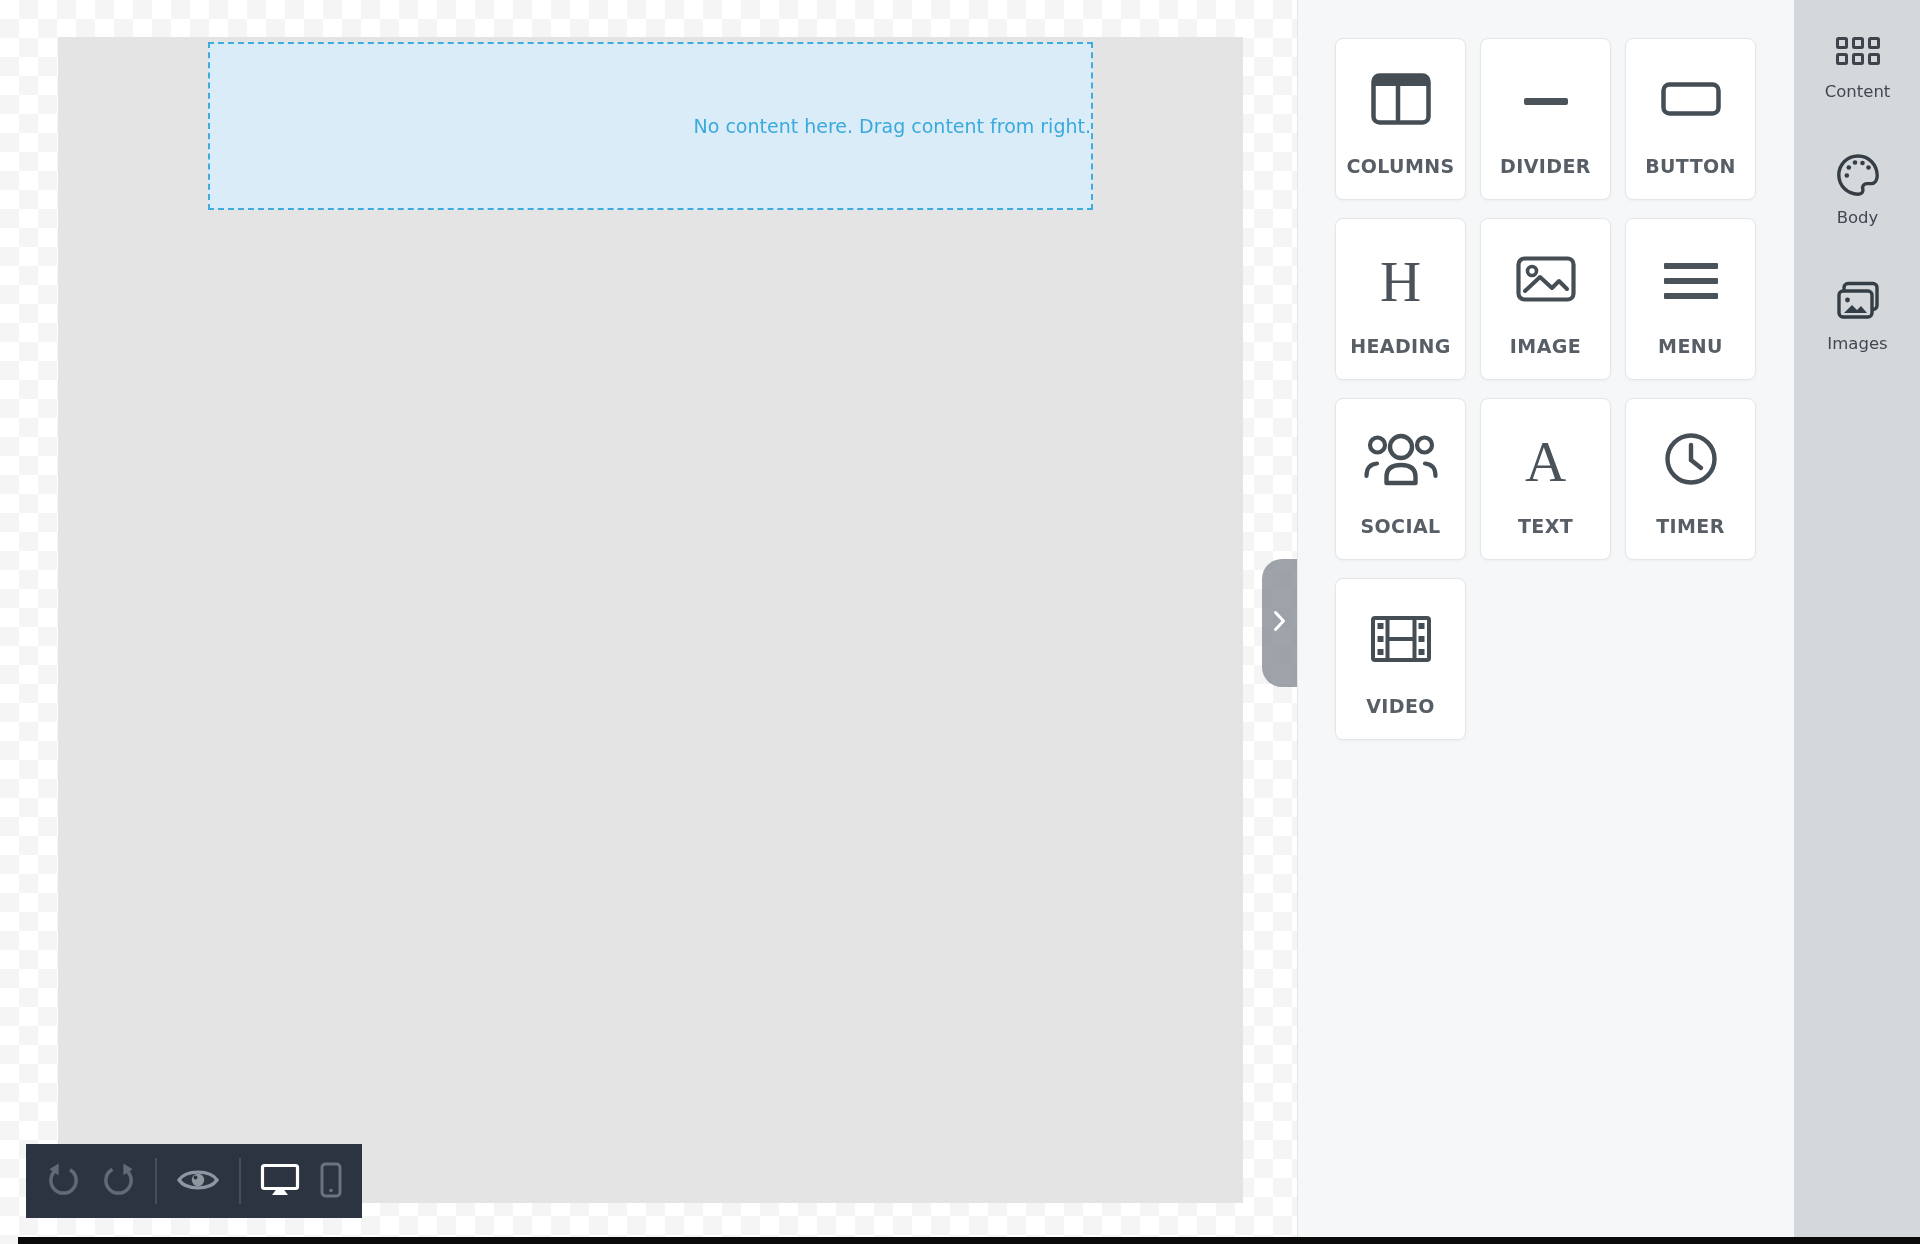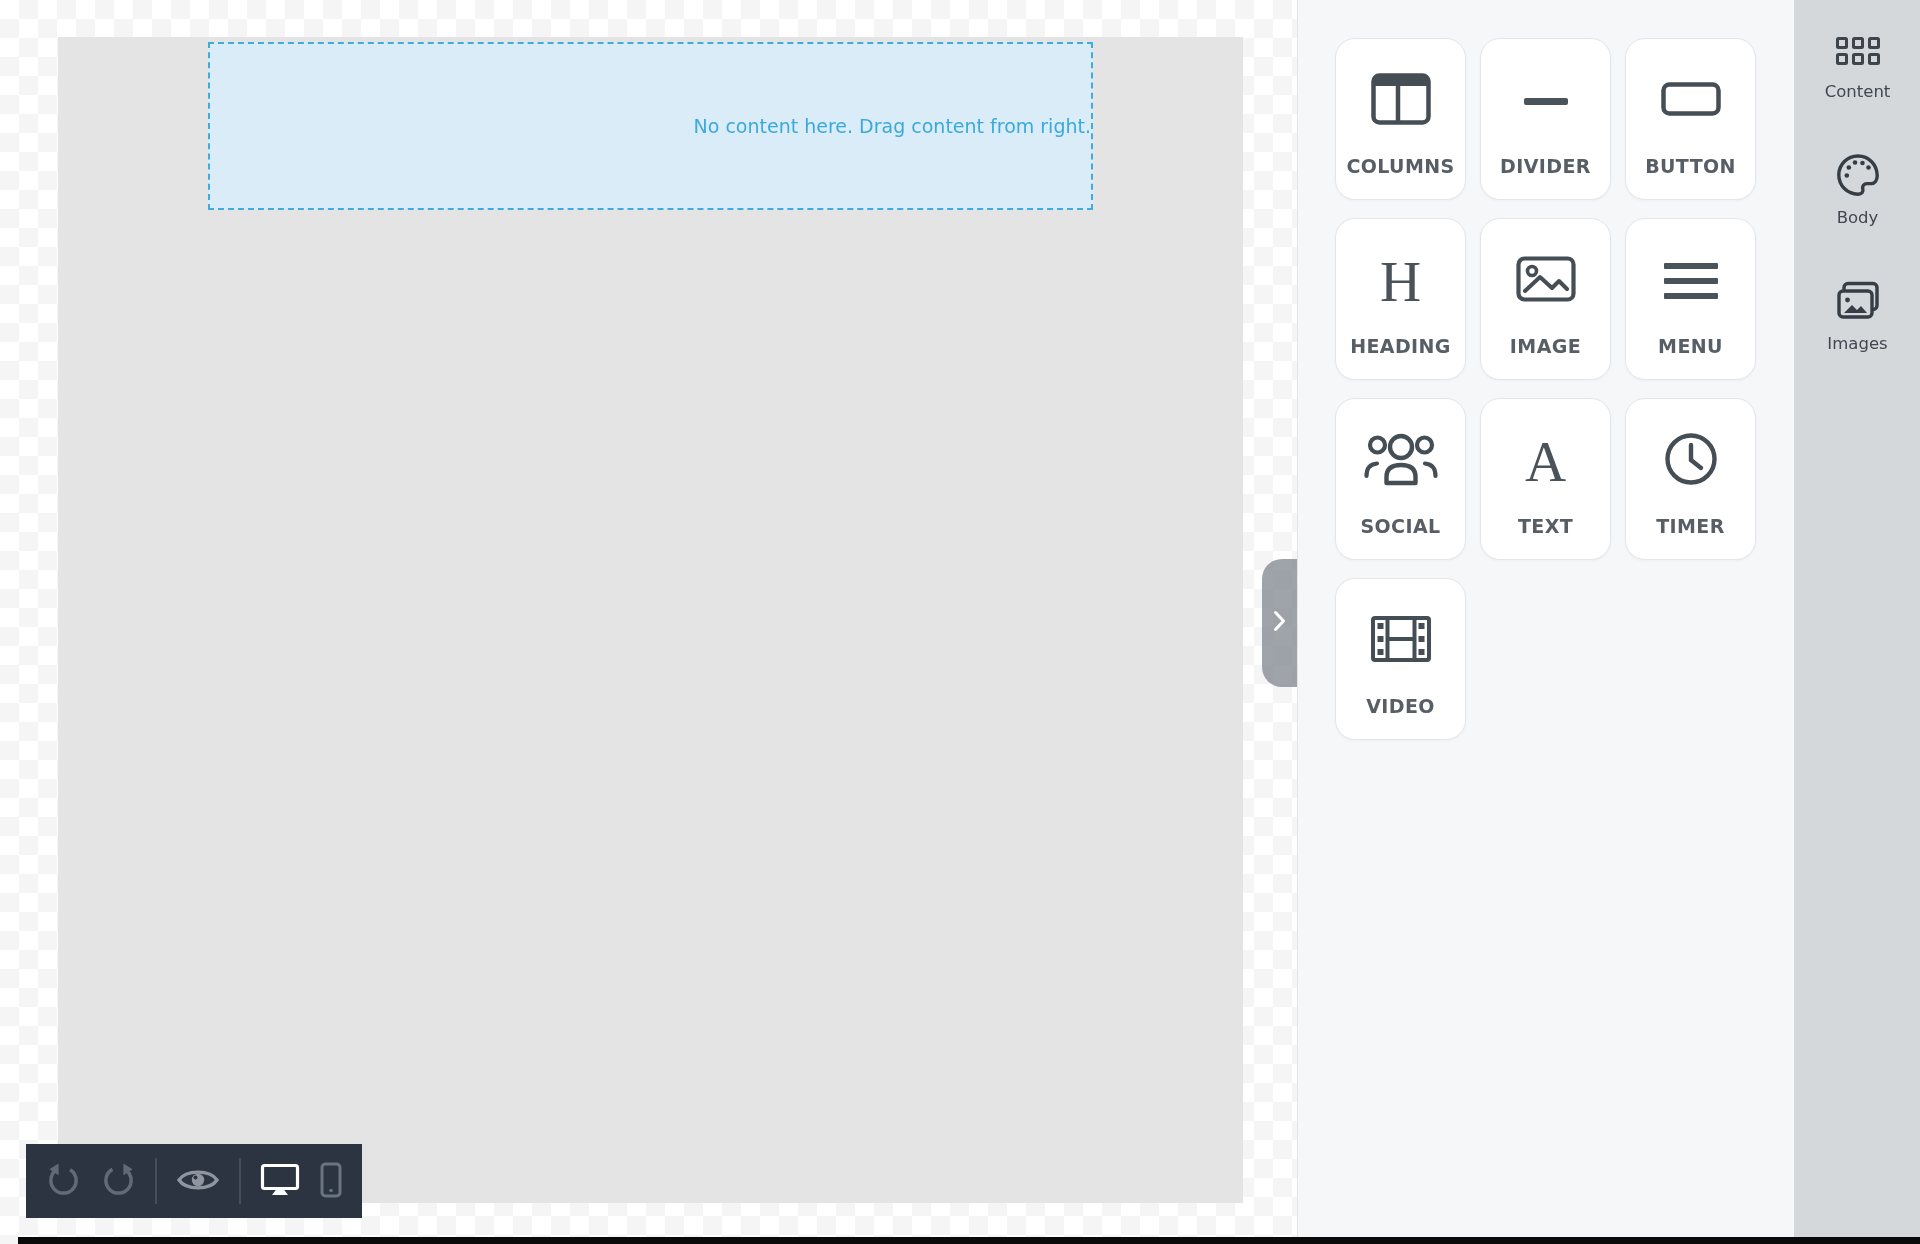--- a/index.html
+++ b/index.html
@@ -46,21 +46,21 @@
     position:absolute; left:1297px; top:0; width:623px; height:1244px;
     background:#f6f7f8; border-left:1px solid #e3e5e7;
   }
   .tiles-grid {
     position:absolute; left:37px; top:38px; width:430px;
     display:grid; grid-template-columns:repeat(3,131px);
     column-gap:14px; row-gap:18px;
   }
   .tile {
     width:131px; height:162px; background:#fff;
-    border:1px solid #e5e6e8; border-radius:20px;
+    border:1px solid #e5e6e8; border-radius:8px;
     display:flex; flex-direction:column; align-items:center;
     box-shadow:0 1px 3px rgba(0,0,0,0.04); cursor:grab;
   }
   .tile-icon { margin-top:30px; height:64px; display:flex; align-items:center; justify-content:center; color:#454d55; }
   .tile-label { margin-top:22px; font-size:19px; font-weight:700; color:#575e66; letter-spacing:0.4px; }
 
   .serif-glyph { font-family:"Liberation Serif","DejaVu Serif",serif; font-size:57px; line-height:1; color:#4a525a; font-weight:400; }
   .divider-bar { width:44px; height:7px; background:#4a525a; border-radius:2px; display:block; }
   .menu-bars { display:flex; flex-direction:column; gap:9px; }
   .menu-bars i { width:54px; height:6px; background:#4a525a; border-radius:1px; display:block; }

